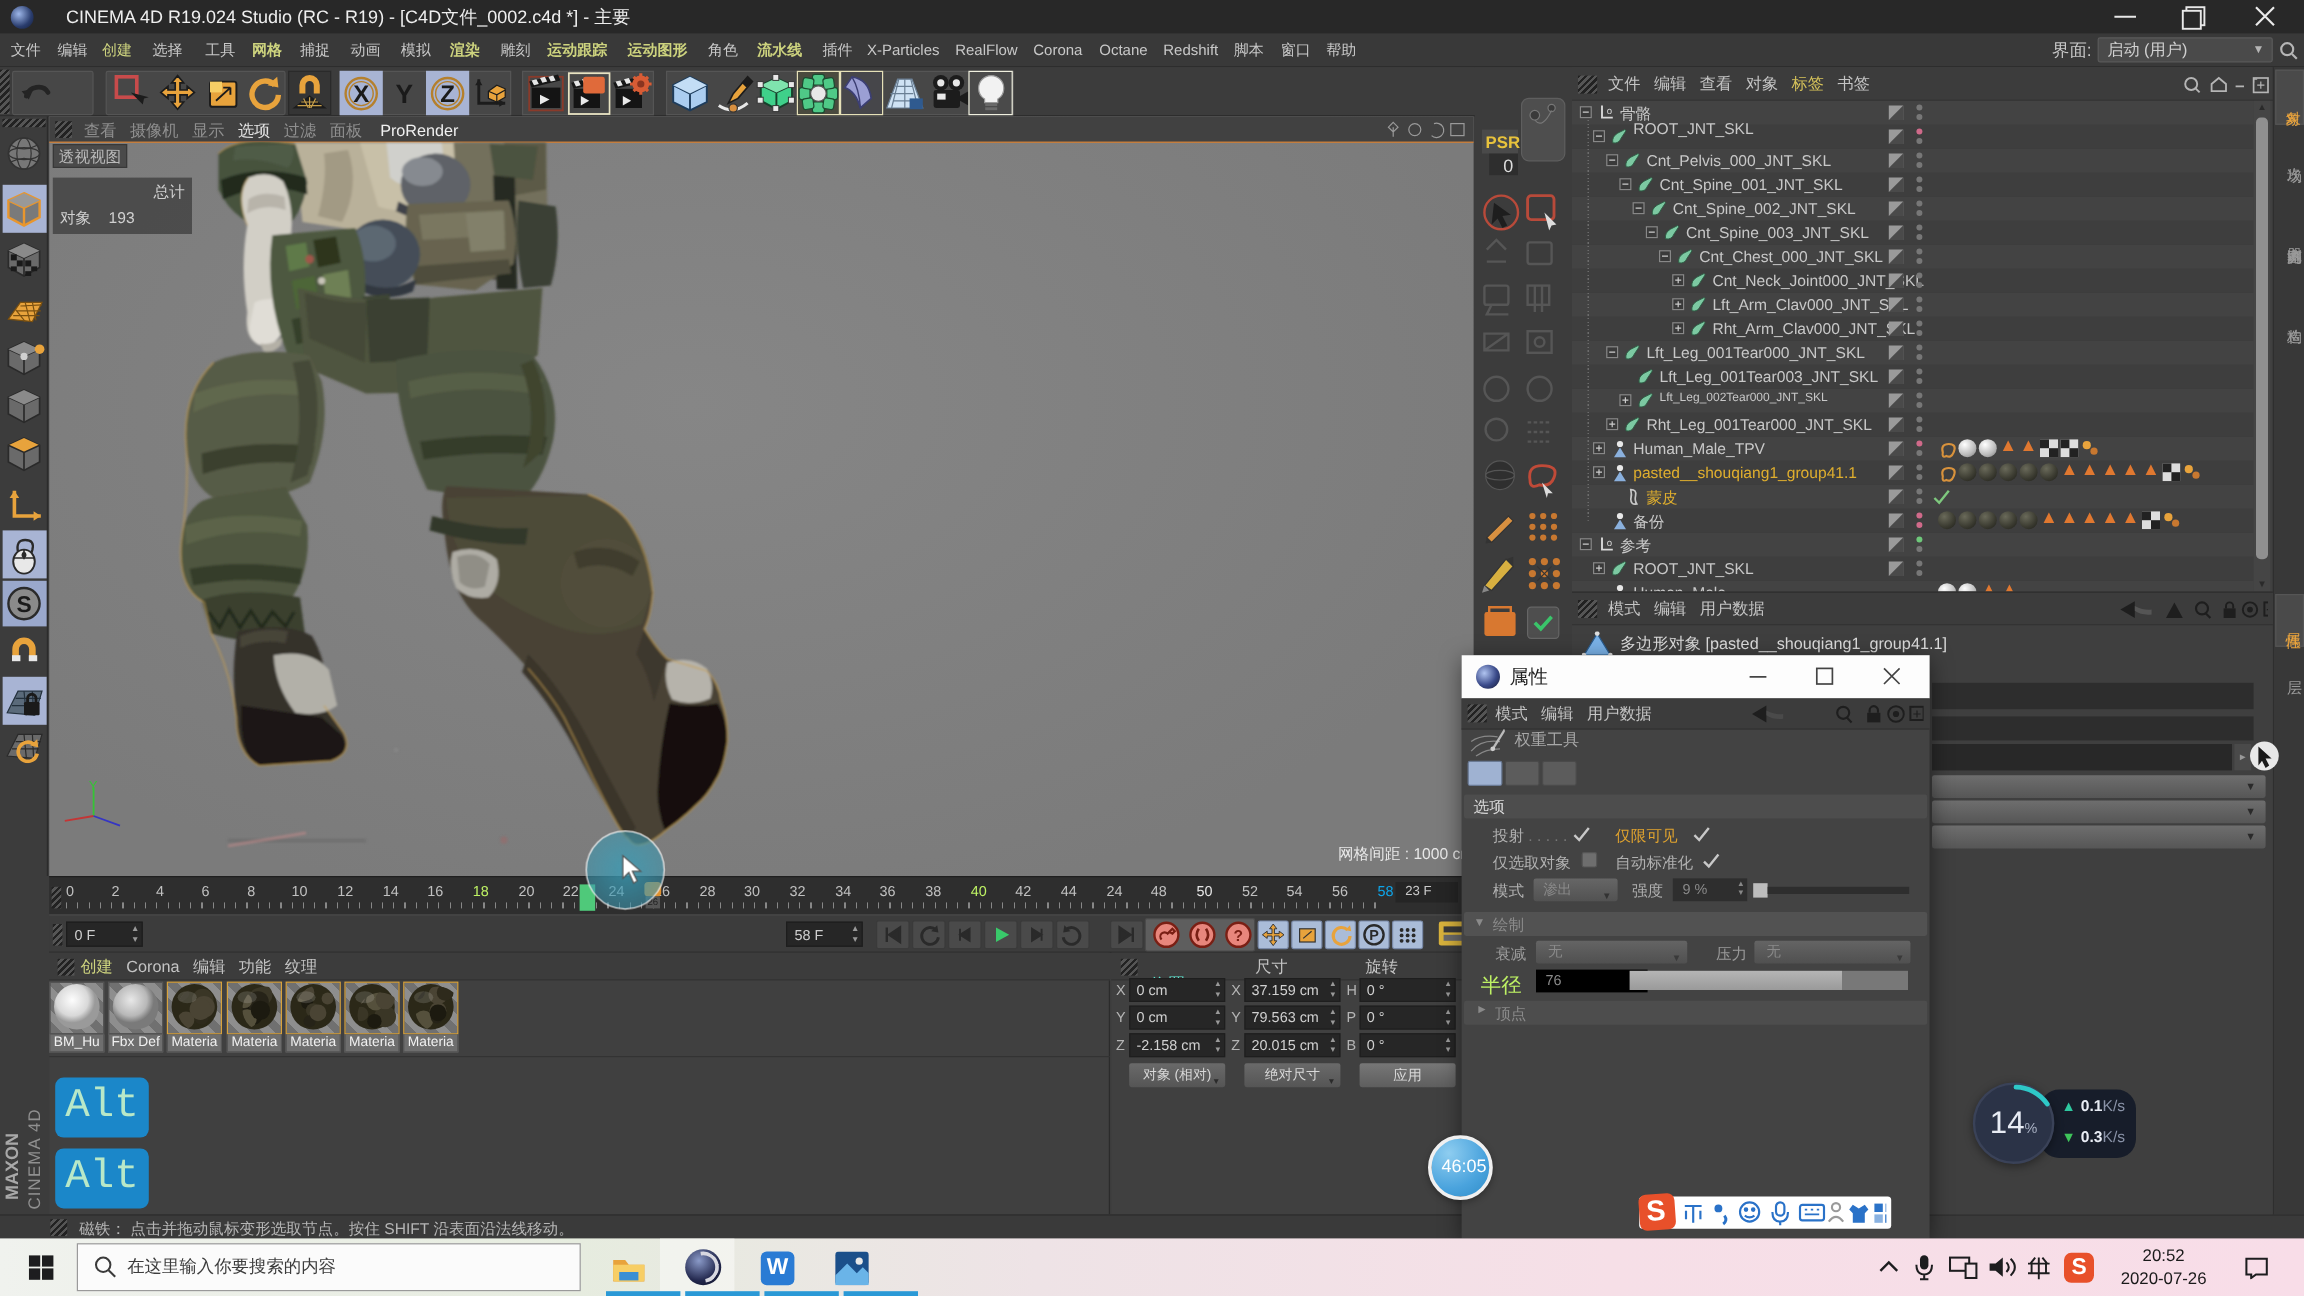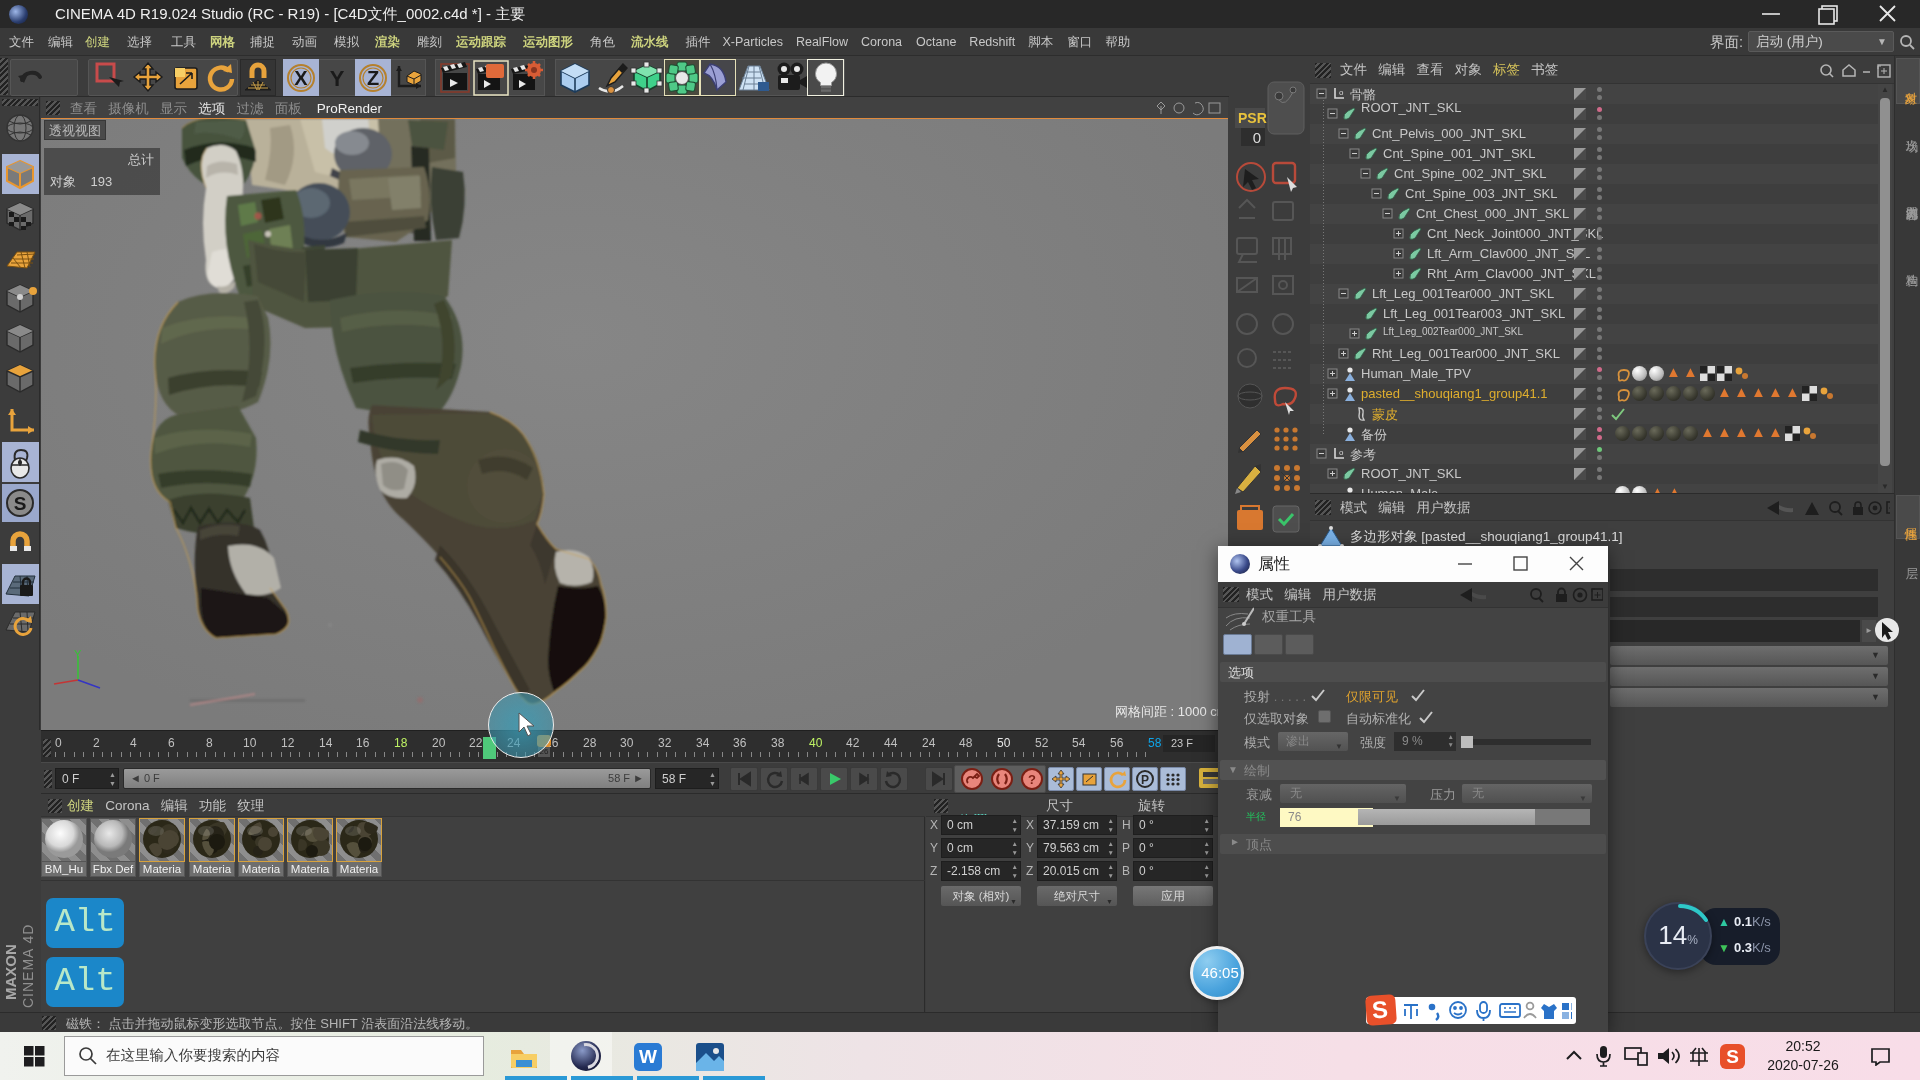--- a/index.html
+++ b/index.html
@@ -452,24 +452,20 @@
     <div class="abs" style="left:14px;top:21px;width:1100px;height:5px;background:repeating-linear-gradient(90deg,#888 0 1px,transparent 1px 9.4px)"></div>
 <div class="abs" style="left:442px;top:6px;width:13px;height:22px;background:#4fc97a"></div>
 <div class="abs" style="left:496px;top:4px;width:14px;height:12px;background:#e0912f;border-radius:3px"></div>
 <div class="abs" style="left:497px;top:16px;width:12px;height:10px;background:#555;font-size:8px;color:#222;text-align:center;line-height:10px">26</div>
 <div class="abs" style="left:1122px;top:4px;width:52px;height:17px;background:#252525;color:#c9c9c9;font-size:11px;line-height:17px;padding-left:8px">23 F</div>
 <div class="abs" style="left:1176px;top:8px;color:#999;font-size:9px">▼</div>
 </div>
 <div class="abs" style="left:41px;top:762px;width:1187px;height:32px;background:#3c3c3c;border-top:1px solid #4a4a4a;border-bottom:1px solid #2b2b2b">
 <div class="abs hatch" style="left:3px;top:7px;width:8px;height:18px"></div>
 <div class="abs" style="left:14px;top:5px;width:64px;height:21px;background:#262626;border:1px solid #1d1d1d;color:#cfcfcf;font-size:12px;line-height:20px;padding-left:6px">0 F<span style="position:absolute;right:2px;top:1px;font-size:7px;color:#999;line-height:9px">▲<br>▼</span></div>
-<div class="abs" style="left:82px;top:5px;width:528px;height:21px;background:linear-gradient(#9a9a9a,#7f7f7f);border:1px solid #2a2a2a;border-radius:2px">
-<span style="position:absolute;left:6px;top:3px;font-size:11px;color:#3c3c3c">◄ 0 F</span>
-<span style="position:absolute;right:6px;top:3px;font-size:11px;color:#3c3c3c">58 F ►</span>
-</div>
 <div class="abs" style="left:614px;top:5px;width:64px;height:21px;background:#262626;border:1px solid #1d1d1d;color:#cfcfcf;font-size:12px;line-height:20px;padding-left:6px">58 F<span style="position:absolute;right:2px;top:1px;font-size:7px;color:#999;line-height:9px">▲<br>▼</span></div>
 <div class="abs" style="left:689px;top:4px;width:28px;height:24px;background:#4a4a4a;border:1px solid #3a3a3a;border-radius:2px"></div>
     <svg class="abs" style="left:689px;top:4px" width="28" height="24">
       <path d="M9 6 v12 M20 6 L11 12 L20 18 Z" stroke="#2a2a2a" fill="#2a2a2a" stroke-width="2"></path>
     </svg>
     <div class="abs" style="left:719px;top:4px;width:28px;height:24px;background:#4a4a4a;border:1px solid #3a3a3a;border-radius:2px"></div>
     <svg class="abs" style="left:719px;top:4px" width="28" height="24">
       <path d="M20 8 a7 7 0 1 0 2 6" fill="none" stroke="#2a2a2a" stroke-width="2.4"></path>
       <path d="M21 4 l1 6 -6 -1 z" fill="#2a2a2a"></path>
     </svg>
@@ -1300,22 +1296,22 @@
 <div class="abs" style="left:243px;top:190px;width:12px;height:12px;background:#bdbdbd"></div>
 <div class="abs" style="left:255px;top:193px;width:118px;height:6px;background:#2e2e2e"></div>
 
 <div class="abs" style="left:2px;top:214px;width:386px;height:20px;background:#525252;border-radius:2px"></div>
 <div class="abs" style="left:10px;top:218px;font-size:10px;color:#8a8a8a">▼</div>
     <div class="abs" style="left:26px;top:216px;font-size:13px;color:#8a8a8a">绘制</div>
 <div class="abs" style="left:28px;top:240px;font-size:13px;color:#9a9a9a">衰减</div>
 <div class="abs" style="left:62px;top:238px;width:126px;height:19px;background:linear-gradient(#646464,#505050);border-radius:2px;font-size:12px;color:#8a8a8a;line-height:19px;padding-left:10px">无<span style="position:absolute;right:5px;top:5px;font-size:8px;color:#3a3a3a">▼</span></div>
 <div class="abs" style="left:212px;top:240px;font-size:13px;color:#9a9a9a">压力</div>
 <div class="abs" style="left:244px;top:238px;width:130px;height:19px;background:linear-gradient(#646464,#505050);border-radius:2px;font-size:12px;color:#8a8a8a;line-height:19px;padding-left:10px">无<span style="position:absolute;right:5px;top:5px;font-size:8px;color:#3a3a3a">▼</span></div>
-<div class="abs" style="left:28px;top:264px;font-size:10px;color:#22c55e">半径</div>
-<div class="abs" style="left:62px;top:262px;width:93px;height:19px;background:#fef9c3;font-size:12px;color:#8a8a8a;line-height:19px;padding-left:8px">76<span style="position:absolute;right:2px;top:1px;font-size:6.5px;color:#888;line-height:8px">▲<br>▼</span></div>
+<div class="abs" style="left:16px;top:264px;font-size:17px;color:#bef264">半径</div>
+<div class="abs" style="left:62px;top:262px;width:93px;height:19px;background:#000000;font-size:12px;color:#8a8a8a;line-height:19px;padding-left:8px">76<span style="position:absolute;right:2px;top:1px;font-size:6.5px;color:#888;line-height:8px">▲<br>▼</span></div>
 <div class="abs" style="left:140px;top:263px;width:177px;height:16px;background:linear-gradient(#b5b5b5,#9a9a9a)"></div>
 <div class="abs" style="left:317px;top:263px;width:55px;height:16px;background:#787878"></div>
 
 <div class="abs" style="left:2px;top:288px;width:386px;height:20px;background:#4d4d4d;border-radius:2px"></div>
 <div class="abs" style="left:12px;top:290px;font-size:10px;color:#8a8a8a">►</div>
     <div class="abs" style="left:28px;top:290px;font-size:13px;color:#8a8a8a">顶点</div>
 </div>
 
 <div class="abs" style="left:1190px;top:946px;width:54px;height:54px;border-radius:50%;border:3px solid #f0f0f0;background:radial-gradient(circle at 30% 25%,#8ecdf0,#4aa3dd 60%,#2f8cc8);box-shadow:0 2px 6px rgba(0,0,0,.3)"></div>
 <div class="abs" style="left:1193px;top:964px;width:54px;text-align:center;font-size:15px;color:#fff">46:05</div>

